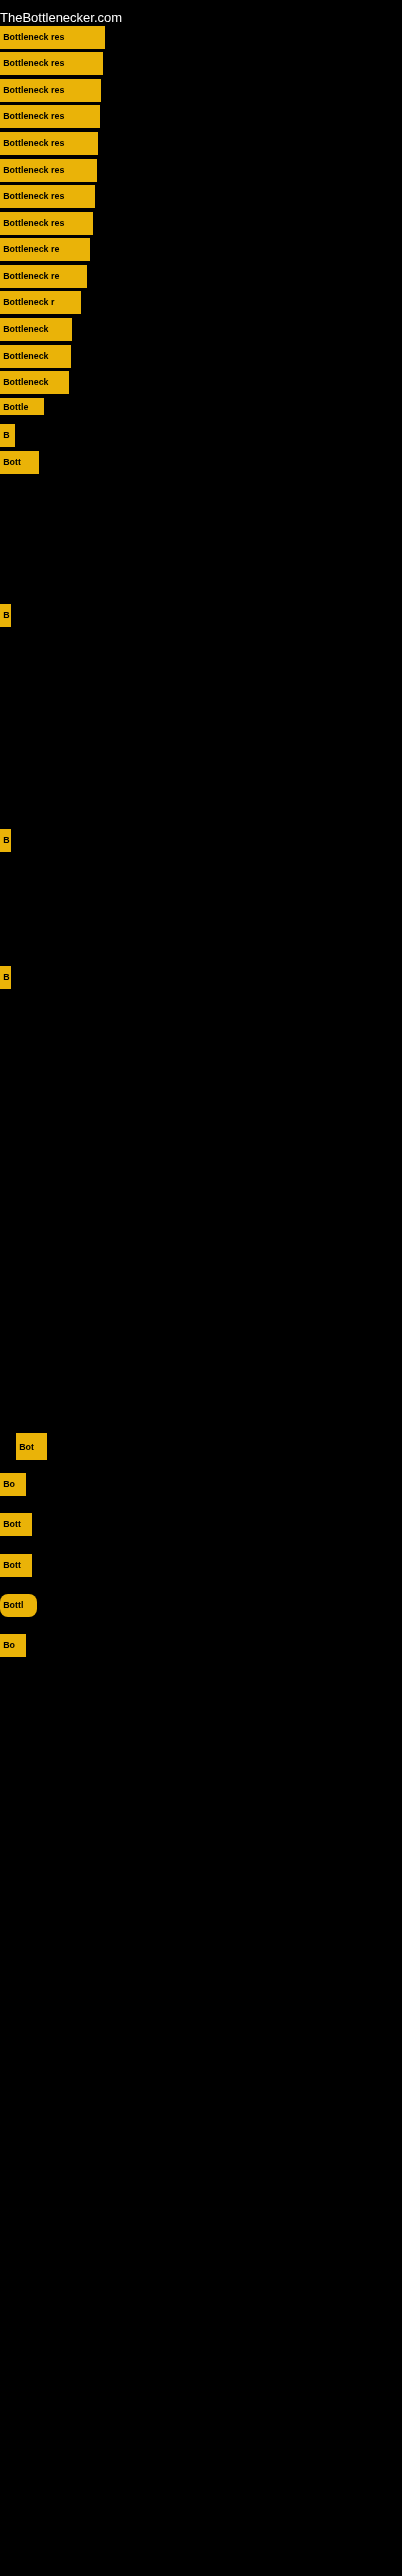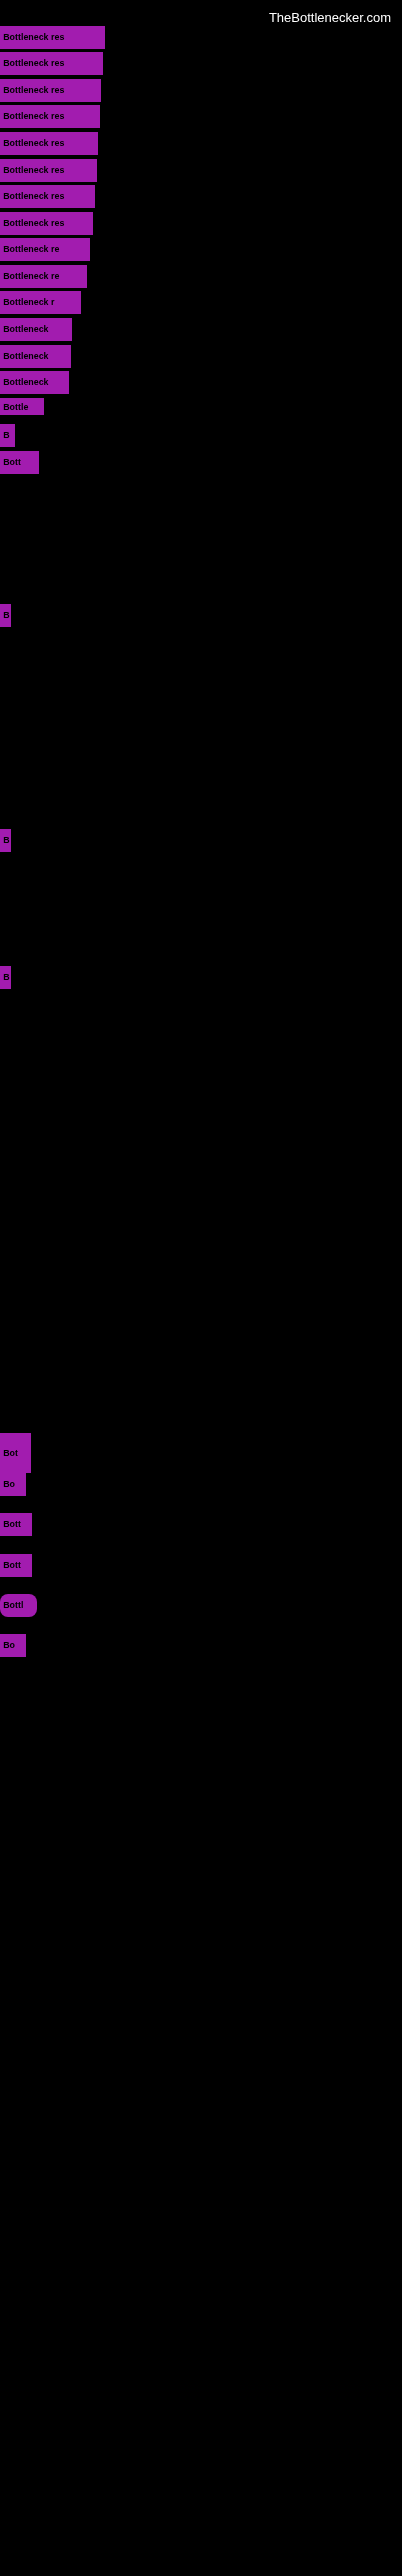--- a/index.html
+++ b/index.html
@@ -10,31 +10,31 @@
     body {
       background-color: #000000;
       width: 403px;
       min-height: 2576px;
       font-family: Arial, sans-serif;
       position: relative;
     }
     .site-title {
       color: #ffffff;
       font-size: 13px;
-      text-align: right;
+      text-align: left;
       padding: 6.4px 0;
       position: absolute;
       top: 3.2px;
       left: 0;
       right: 12px;
     }
     .bar-item {
       position: absolute;
       left: 0;
-      background-color: #a21caf;
+      background-color: #eab308;
       color: #000000;
       font-size: 8.9px;
       font-weight: bold;
       padding: 1.6px 3.2px;
       white-space: nowrap;
       overflow: hidden;
       display: flex;
       align-items: center;
     }
   </style>
@@ -57,20 +57,20 @@
     <div class="bar-item" style="top: 291px; width: 81px; height: 22.5px;">Bottleneck r</div>
     <div class="bar-item" style="top: 318px; width: 72px; height: 22.5px;">Bottleneck</div>
     <div class="bar-item" style="top: 345px; width: 71px; height: 22.5px;">Bottleneck</div>
     <div class="bar-item" style="top: 371px; width: 69px; height: 22.5px;">Bottleneck</div>
     <div class="bar-item" style="top: 398px; width: 44px; height: 17px;">Bottle</div>
     <div class="bar-item" style="top: 424px; width: 14.5px; height: 22.5px;">B</div>
     <div class="bar-item" style="top: 451px; width: 39px; height: 22.5px;">Bott</div>
     <div class="bar-item" style="top: 604px; width: 11.3px; height: 22.5px;">B</div>
     <div class="bar-item" style="top: 829px; width: 11.3px; height: 22.5px;">B</div>
     <div class="bar-item" style="top: 966px; width: 11.3px; height: 22.5px;">B</div>
-    <div class="bar-item" style="top: 1433px; width: 31px; height: 40px;">Bot</div>
+    <div class="bar-item" style="top: 1433px; width: 31px; height: 27px; margin-left: 16px;">Bot</div>
     <div class="bar-item" style="top: 1473px; width: 26px; height: 22.5px;">Bo</div>
     <div class="bar-item" style="top: 1513px; width: 32px; height: 22.5px;">Bott</div>
     <div class="bar-item" style="top: 1554px; width: 32px; height: 22.5px;">Bott</div>
     <div class="bar-item" style="top: 1594px; width: 37px; height: 22.5px; border-radius: 8px;">Bottl</div>
     <div class="bar-item" style="top: 1634px; width: 26px; height: 22.5px;">Bo</div>
   </div>
 
 
 </body></html>

